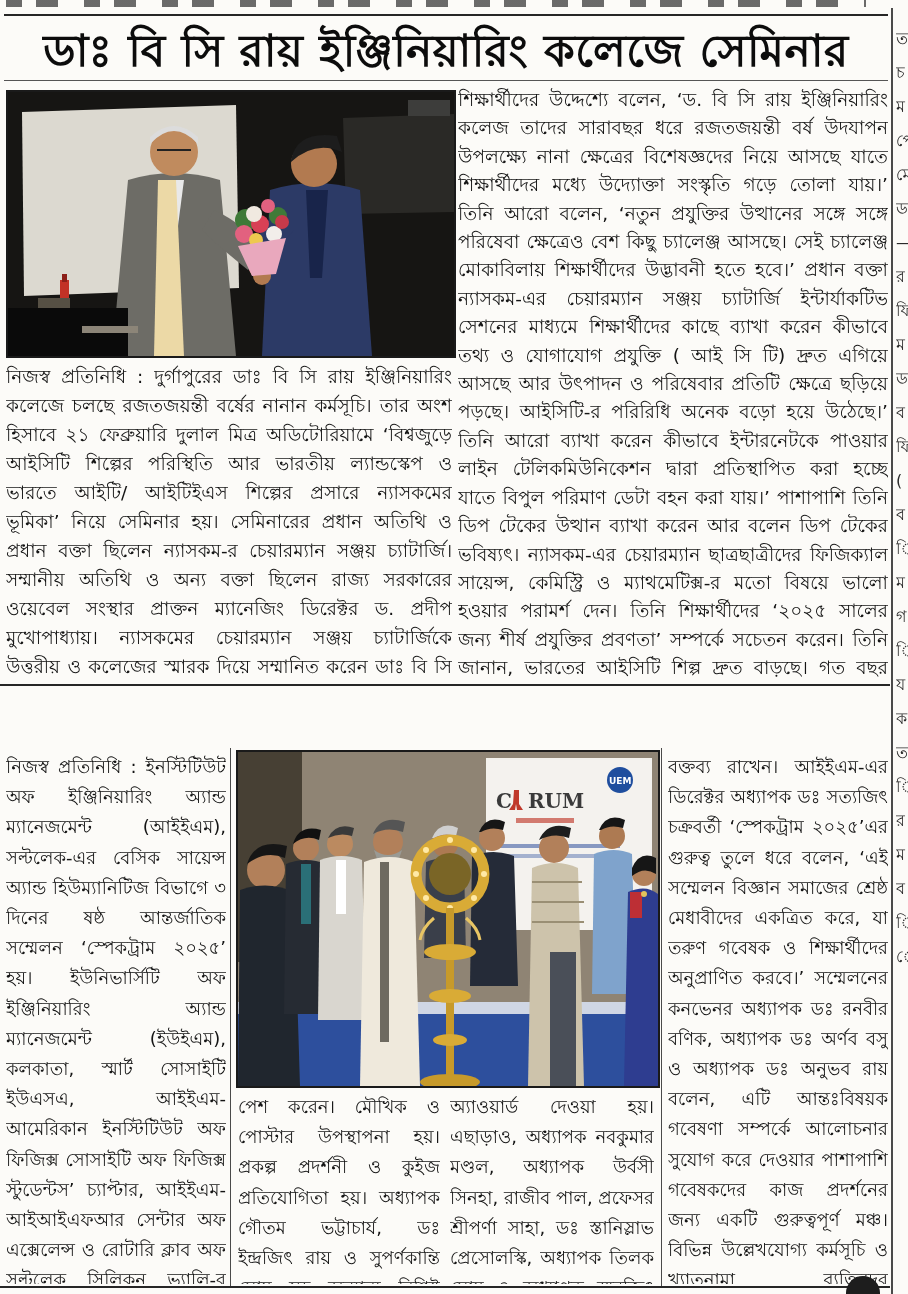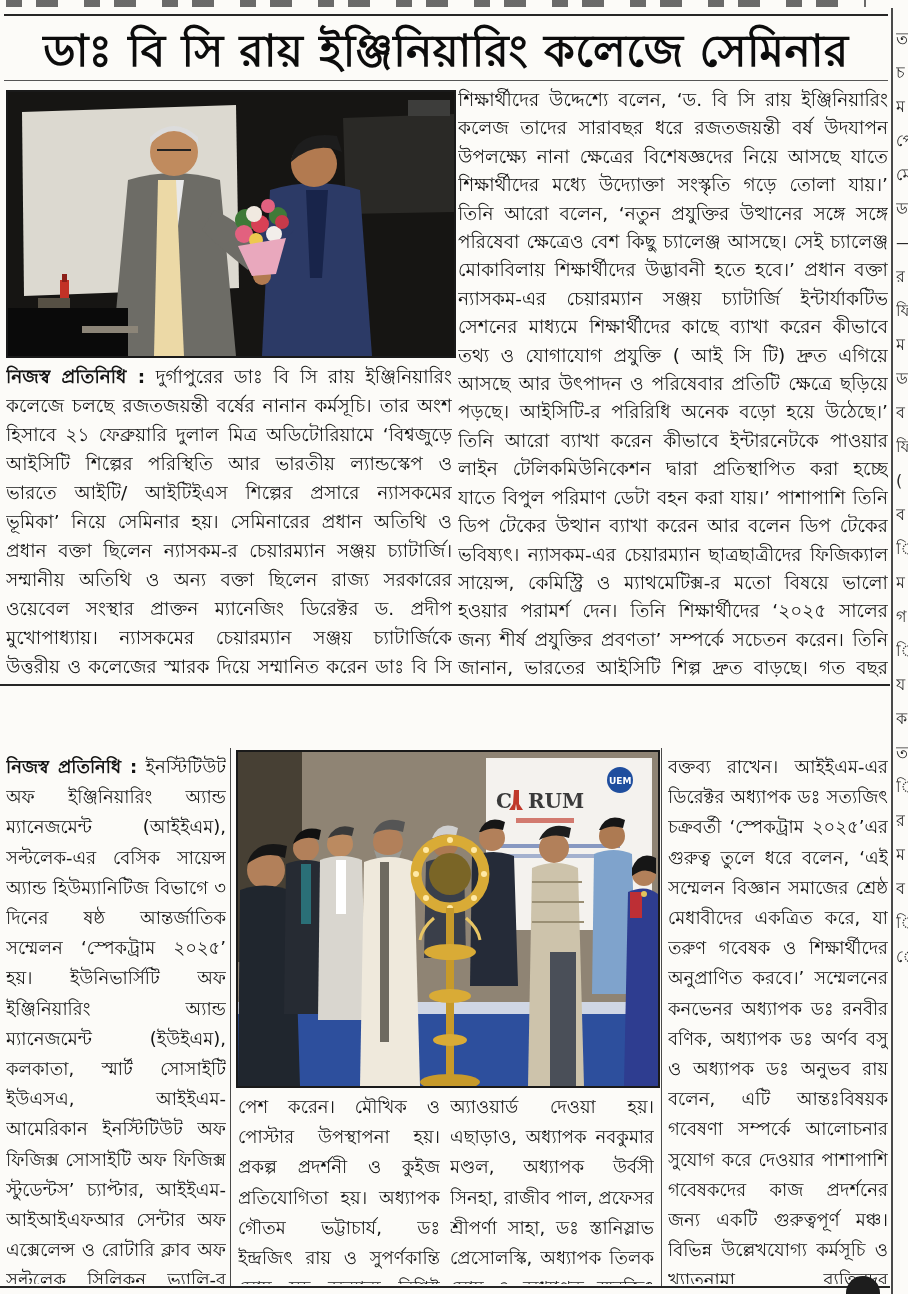--- a/index.html
+++ b/index.html
@@ -14,21 +14,21 @@
 
   .hrule{position:absolute;background:#262626;}
   .vrule{position:absolute;background:#4a4a4a;}
 
   .headline{position:absolute;text-align:center;font-weight:bold;color:#0c0c0c;
             white-space:nowrap;overflow:hidden;letter-spacing:.5px;}
   #headline-1{top:24px;left:12px;width:868px;font-size:44px;line-height:54px;}
   #headline-2{top:690px;left:4px;width:886px;font-size:42px;line-height:52px;}
 
   .bodytext{position:absolute;text-align:justify;overflow:hidden;word-spacing:1px;}
-  .byline{font-weight:bold;}
+  .byline{font-weight:normal;}
 
   #a1-left-text{top:362px;left:6px;width:446px;height:322px;font-size:18.5px;line-height:29px;}
   #a1-right-text{top:86px;left:458px;width:430px;height:600px;font-size:18.5px;line-height:28.4px;}
   #a1-left-text p,#a1-right-text p,.col p{margin:0;}
 
   .photo{position:absolute;border:2px solid #1a1a1a;background:#111;}
   #photo-1{top:90px;left:6px;width:446px;height:264px;}
   #photo-2{top:750px;left:236px;width:420px;height:334px;}
   .photo svg{display:block;width:100%;height:100%;}
 

